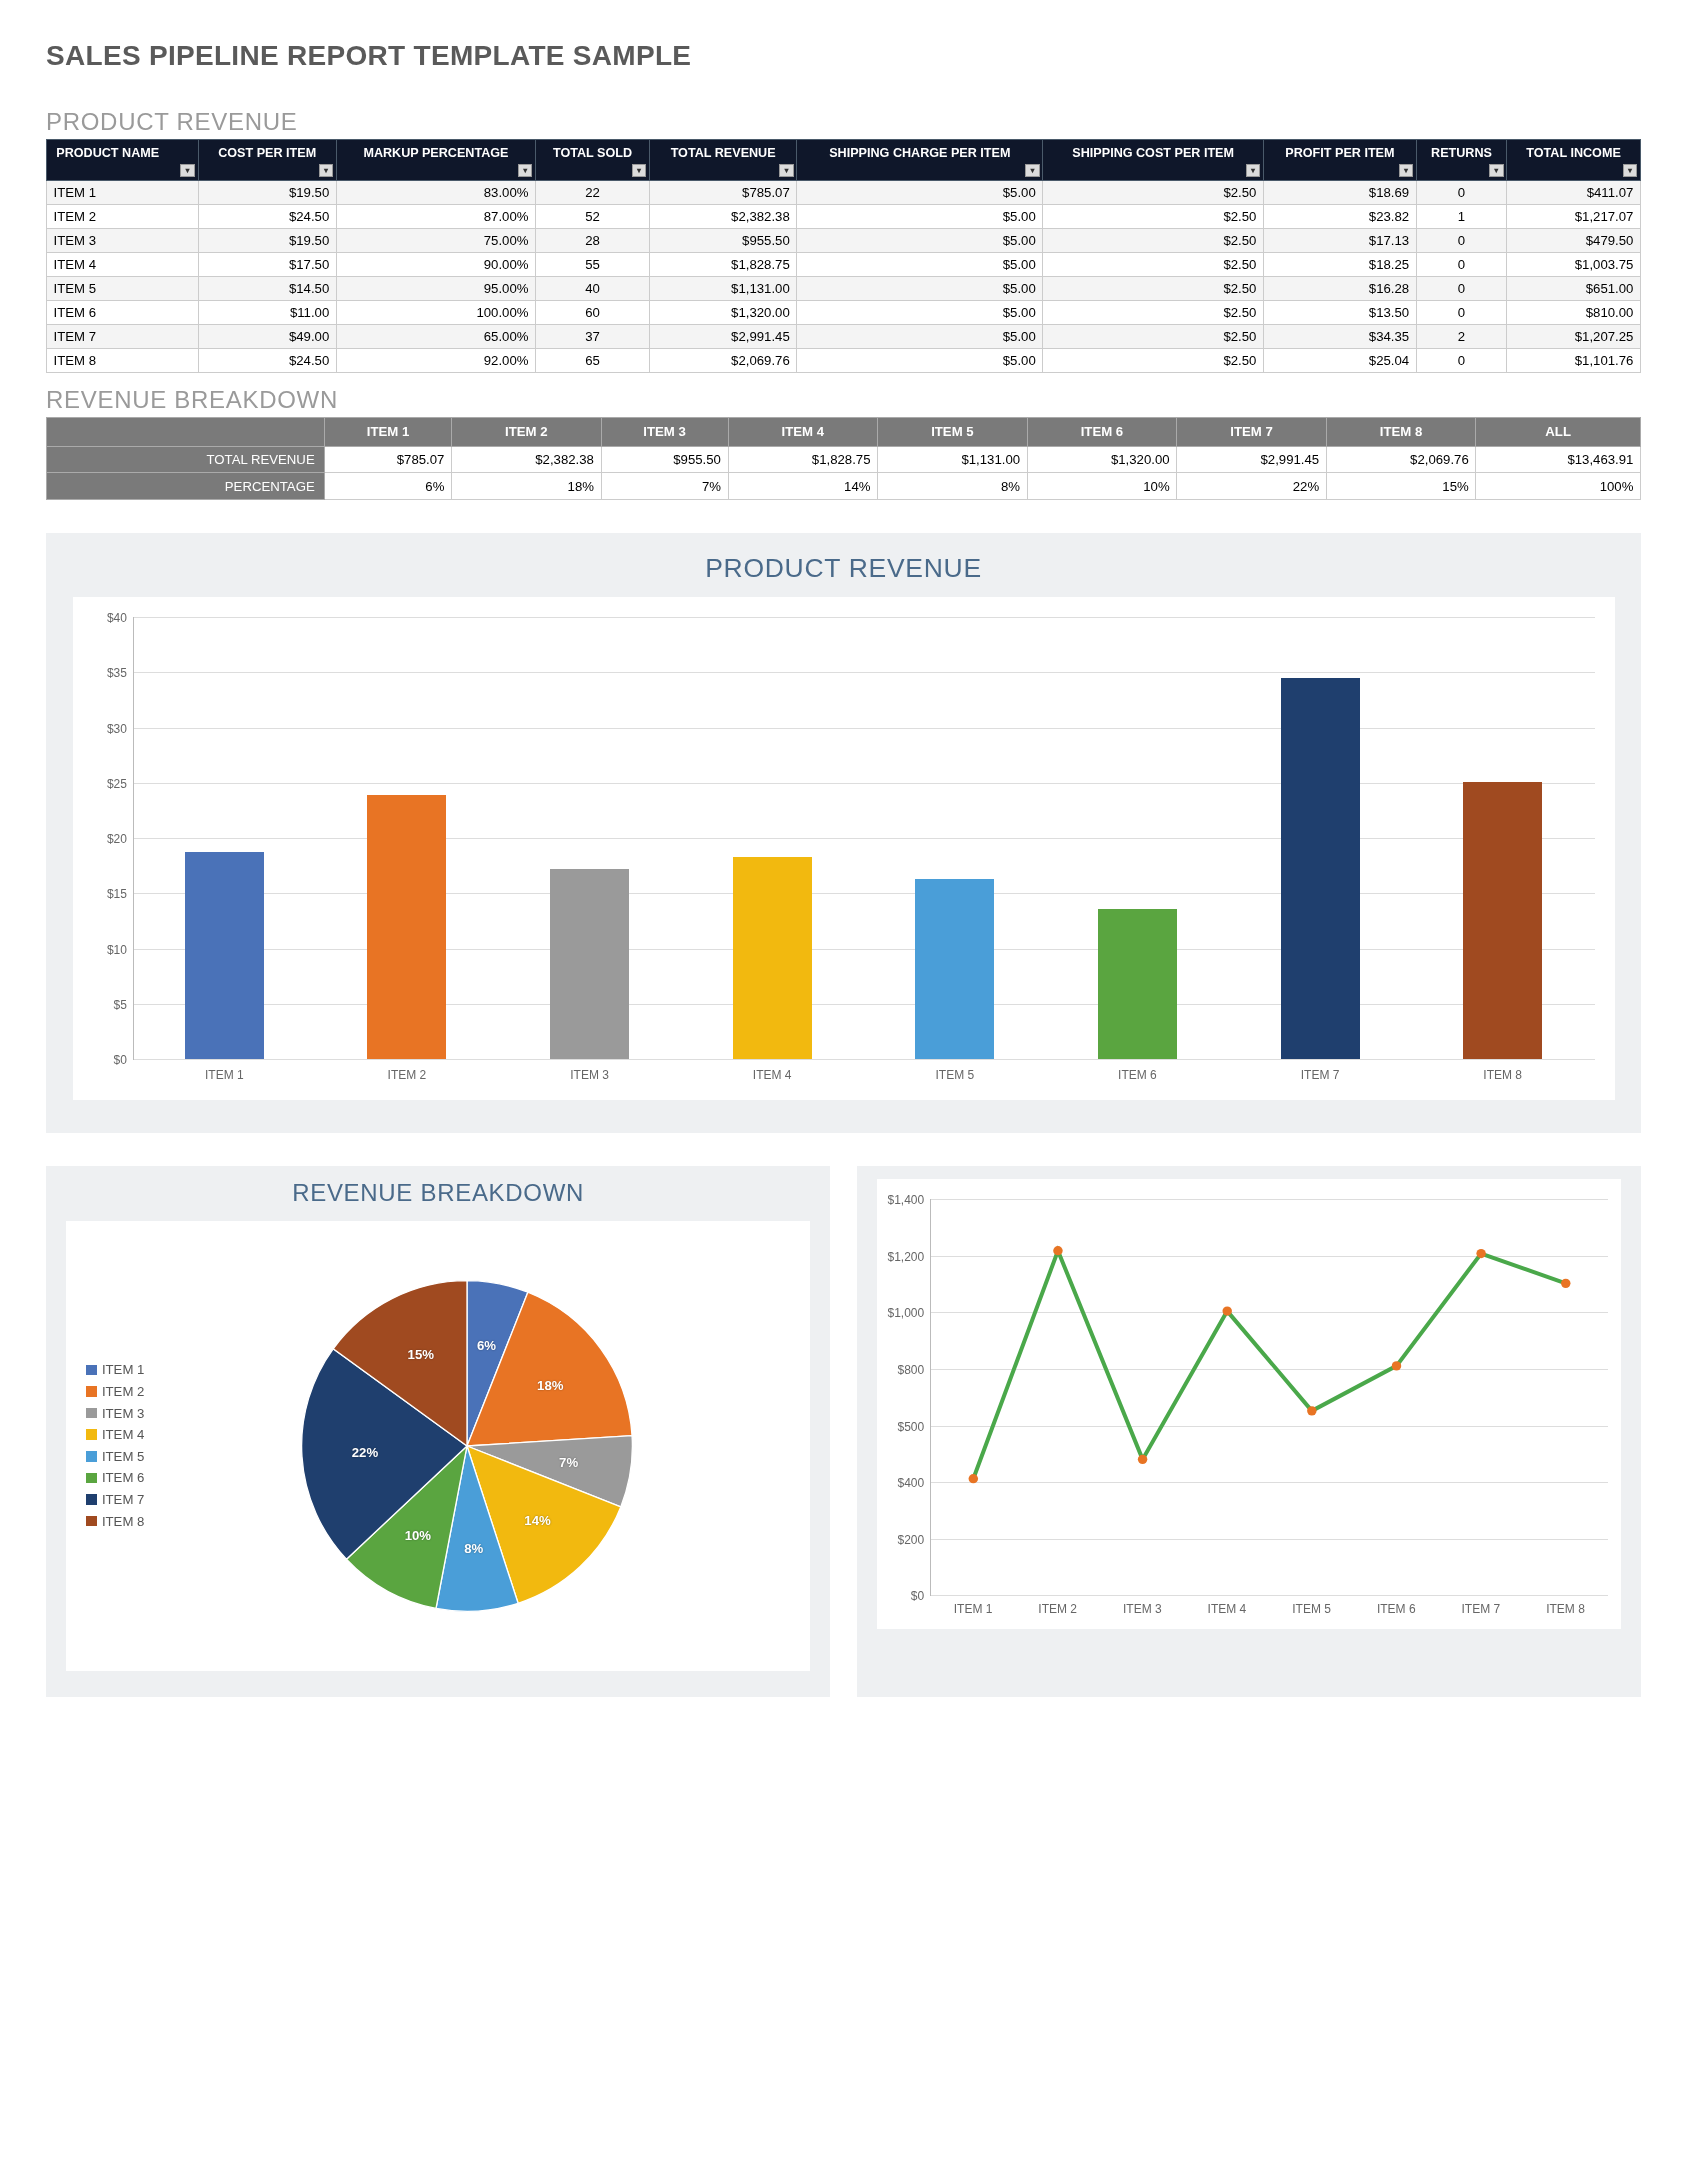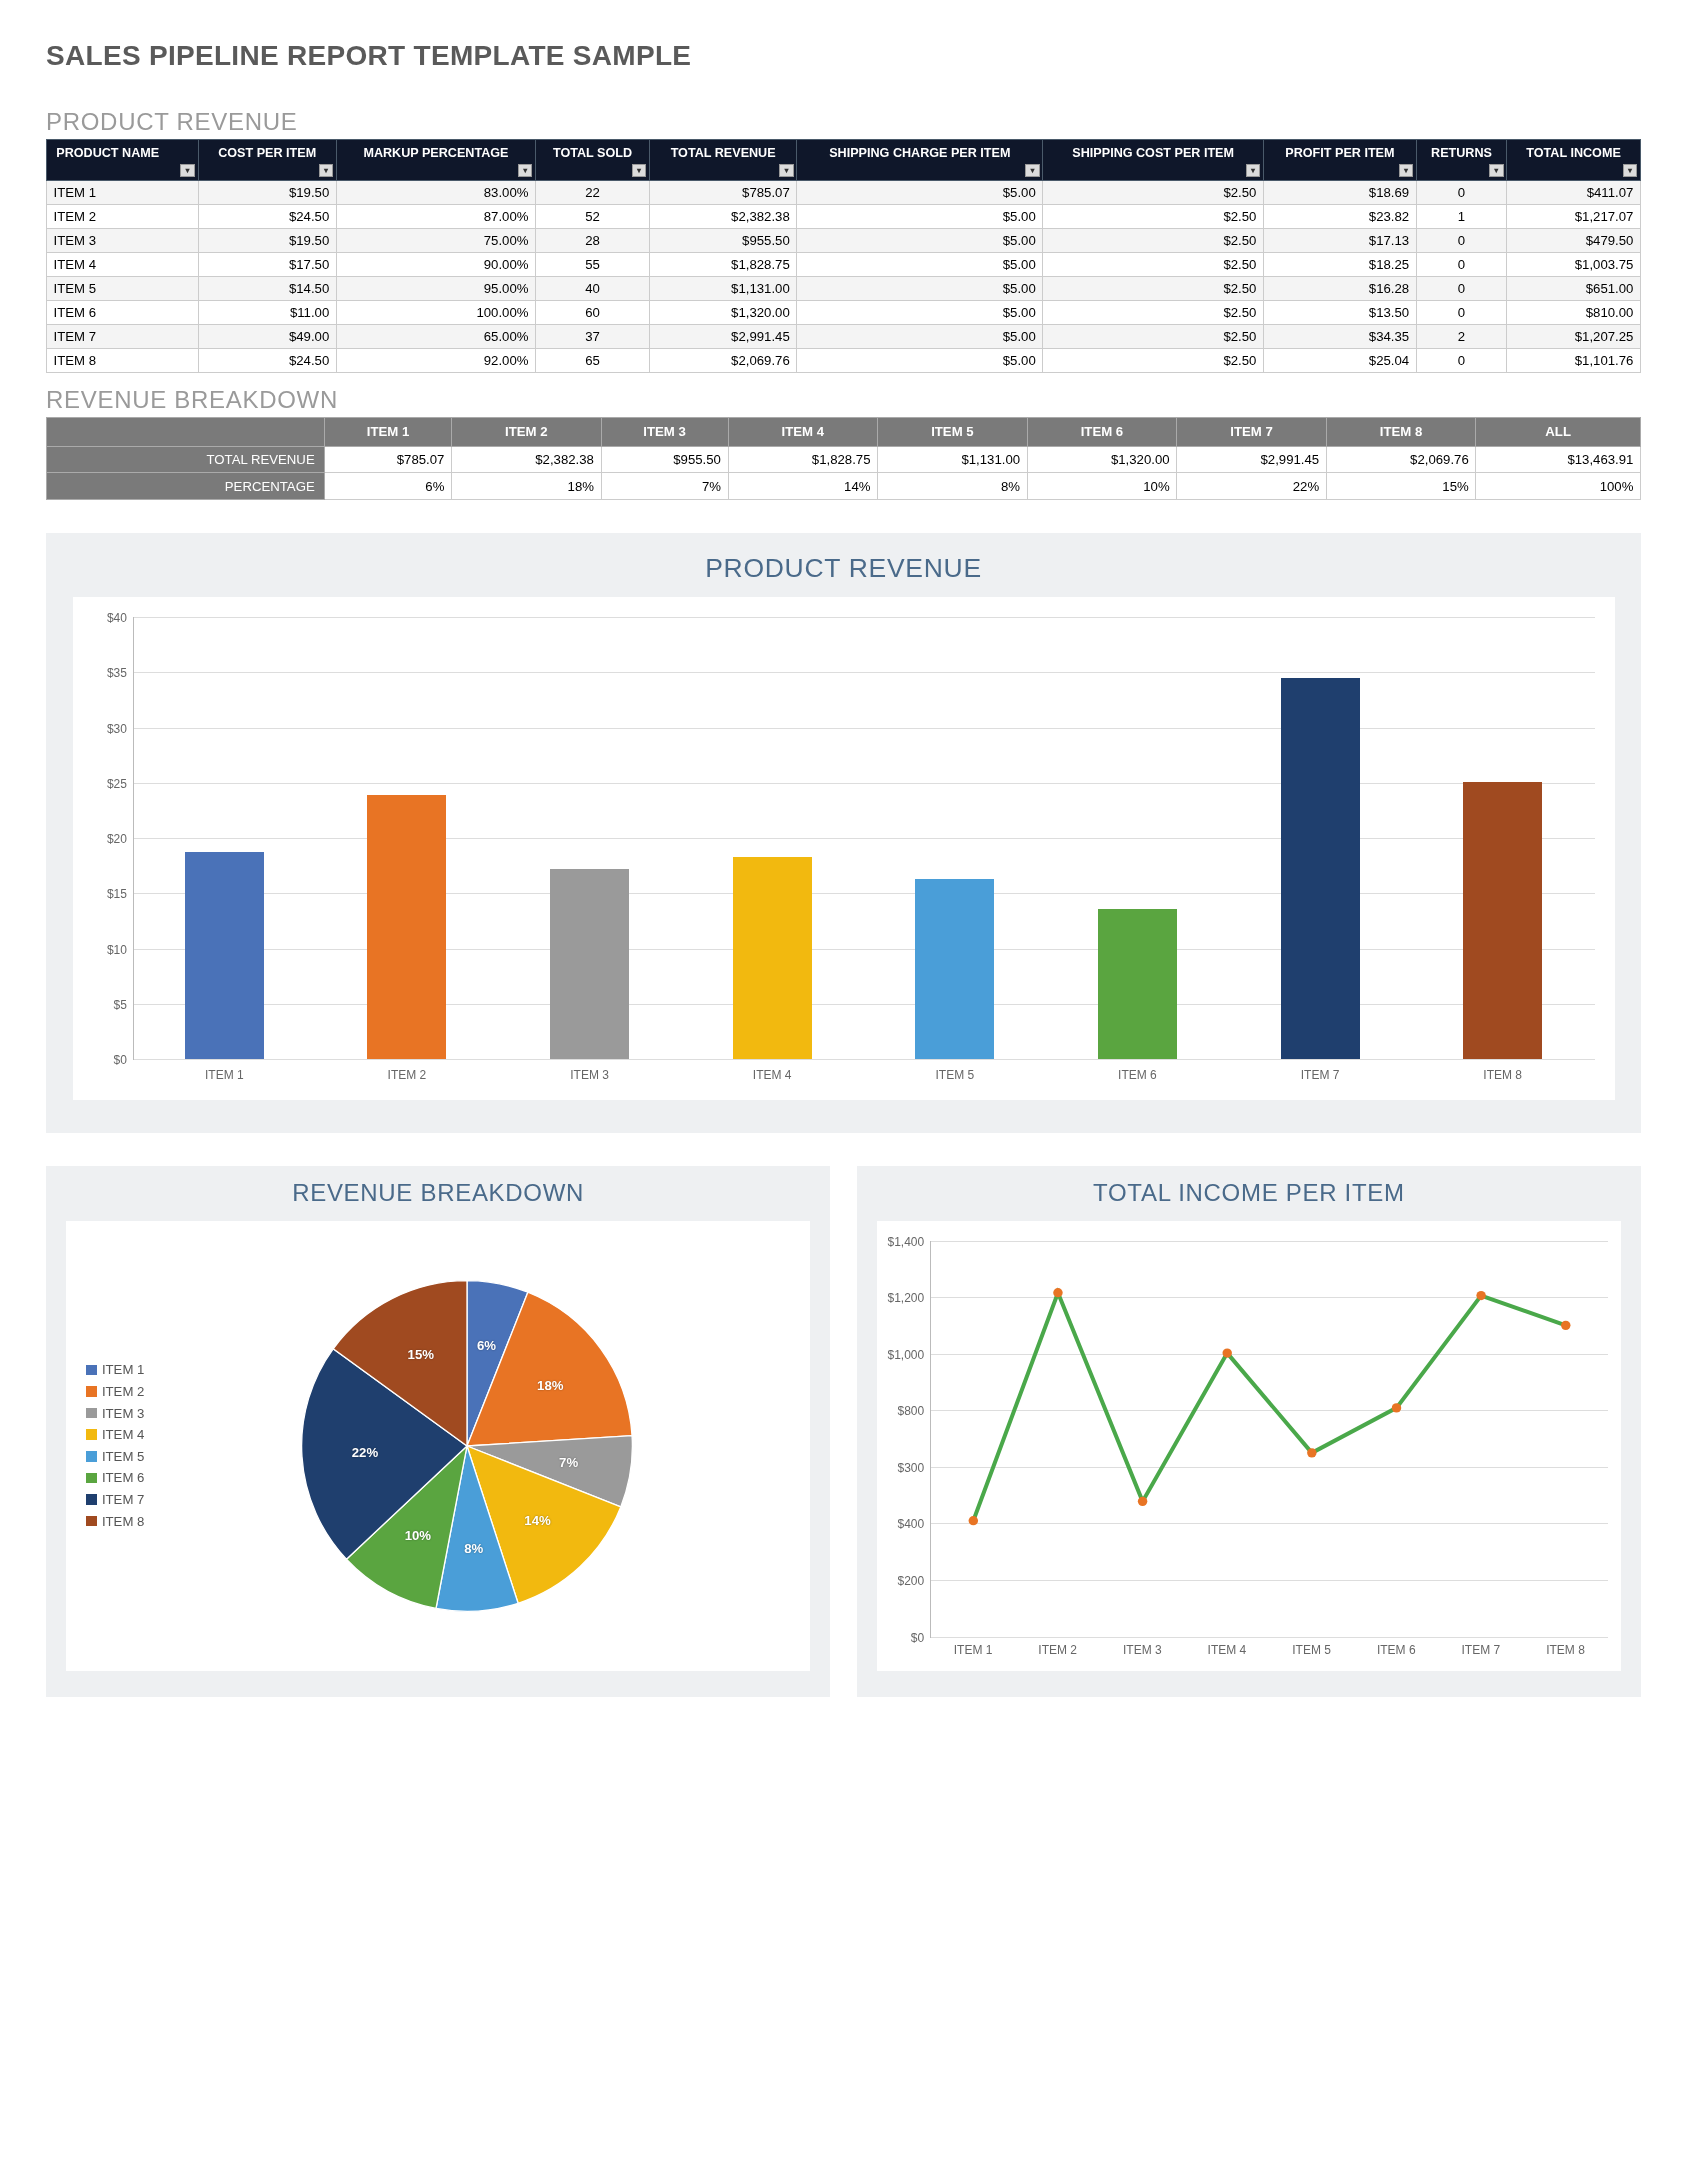--- a/index.html
+++ b/index.html
@@ -438,34 +438,33 @@
               <path d="M 260 260 L 492.4441214720629 352.0311381711695 A 250 250 0 0 1 337.25424859373675 497.7641290737884 Z" fill="#f2b90f" stroke="#fff" stroke-width="2"></path>
               <path d="M 260 260 L 337.25424859373675 497.7641290737884 A 250 250 0 0 1 213.15467135356874 505.57181268217215 Z" fill="#4a9ed8" stroke="#fff" stroke-width="2"></path>
               <path d="M 260 260 L 213.15467135356874 505.57181268217215 A 250 250 0 0 1 77.75784314464701 431.1367764821721 Z" fill="#5aa540" stroke="#fff" stroke-width="2"></path>
               <path d="M 260 260 L 77.75784314464701 431.1367764821721 A 250 250 0 0 1 57.74575140626325 113.05368692688157 Z" fill="#1f3f6e" stroke="#fff" stroke-width="2"></path>
               <path d="M 260 260 L 57.74575140626325 113.05368692688157 A 250 250 0 0 1 260.00000000000017 10 Z" fill="#a04a20" stroke="#fff" stroke-width="2"></path>
             </svg><div class="pielab" style="left: 55.5854%; top: 20.7203%;">6%</div><div class="pielab" style="left: 74.1149%; top: 32.4795%;">18%</div><div class="pielab" style="left: 79.4407%; top: 54.663%;">7%</div><div class="pielab" style="left: 70.4048%; top: 71.7289%;">14%</div><div class="pielab" style="left: 51.8716%; top: 79.7489%;">8%</div><div class="pielab" style="left: 35.64%; top: 76.1207%;">10%</div><div class="pielab" style="left: 20.2511%; top: 51.8716%;">22%</div><div class="pielab" style="left: 36.4676%; top: 23.4412%;">15%</div></div>
         </div>
     </div>
   </div>
   <div class="half">
-    <h3>TOTAL INCOME PER ITEM</h3>
     <div class="linebox">
       <div class="line-plot" id="line-plot">
           <div class="line-grid" style="top: 100%;">
             <div class="line-ylab">$0</div>
           </div>
           <div class="line-grid" style="top: 85.7143%;">
             <div class="line-ylab">$200</div>
           </div>
           <div class="line-grid" style="top: 71.4286%;">
             <div class="line-ylab">$400</div>
           </div>
           <div class="line-grid" style="top: 57.1429%;">
-            <div class="line-ylab">$300</div>
+            <div class="line-ylab">$500</div>
           </div>
           <div class="line-grid" style="top: 42.8571%;">
             <div class="line-ylab">$800</div>
           </div>
           <div class="line-grid" style="top: 28.5714%;">
             <div class="line-ylab">$1,000</div>
           </div>
           <div class="line-grid" style="top: 14.2857%;">
             <div class="line-ylab">$1,200</div>
           </div>

